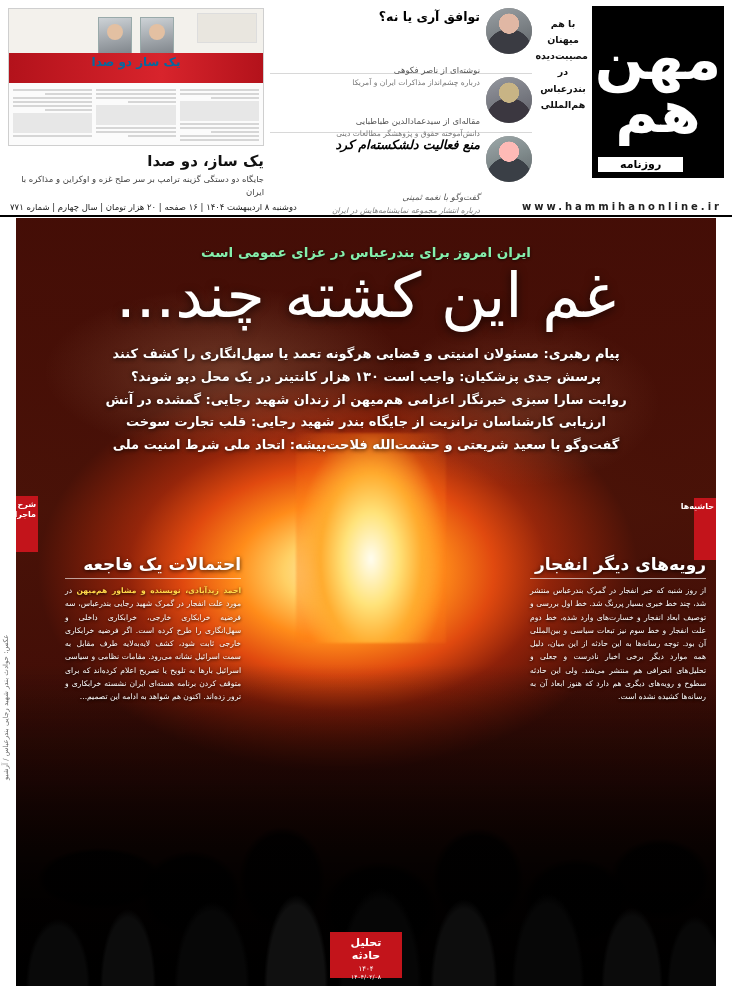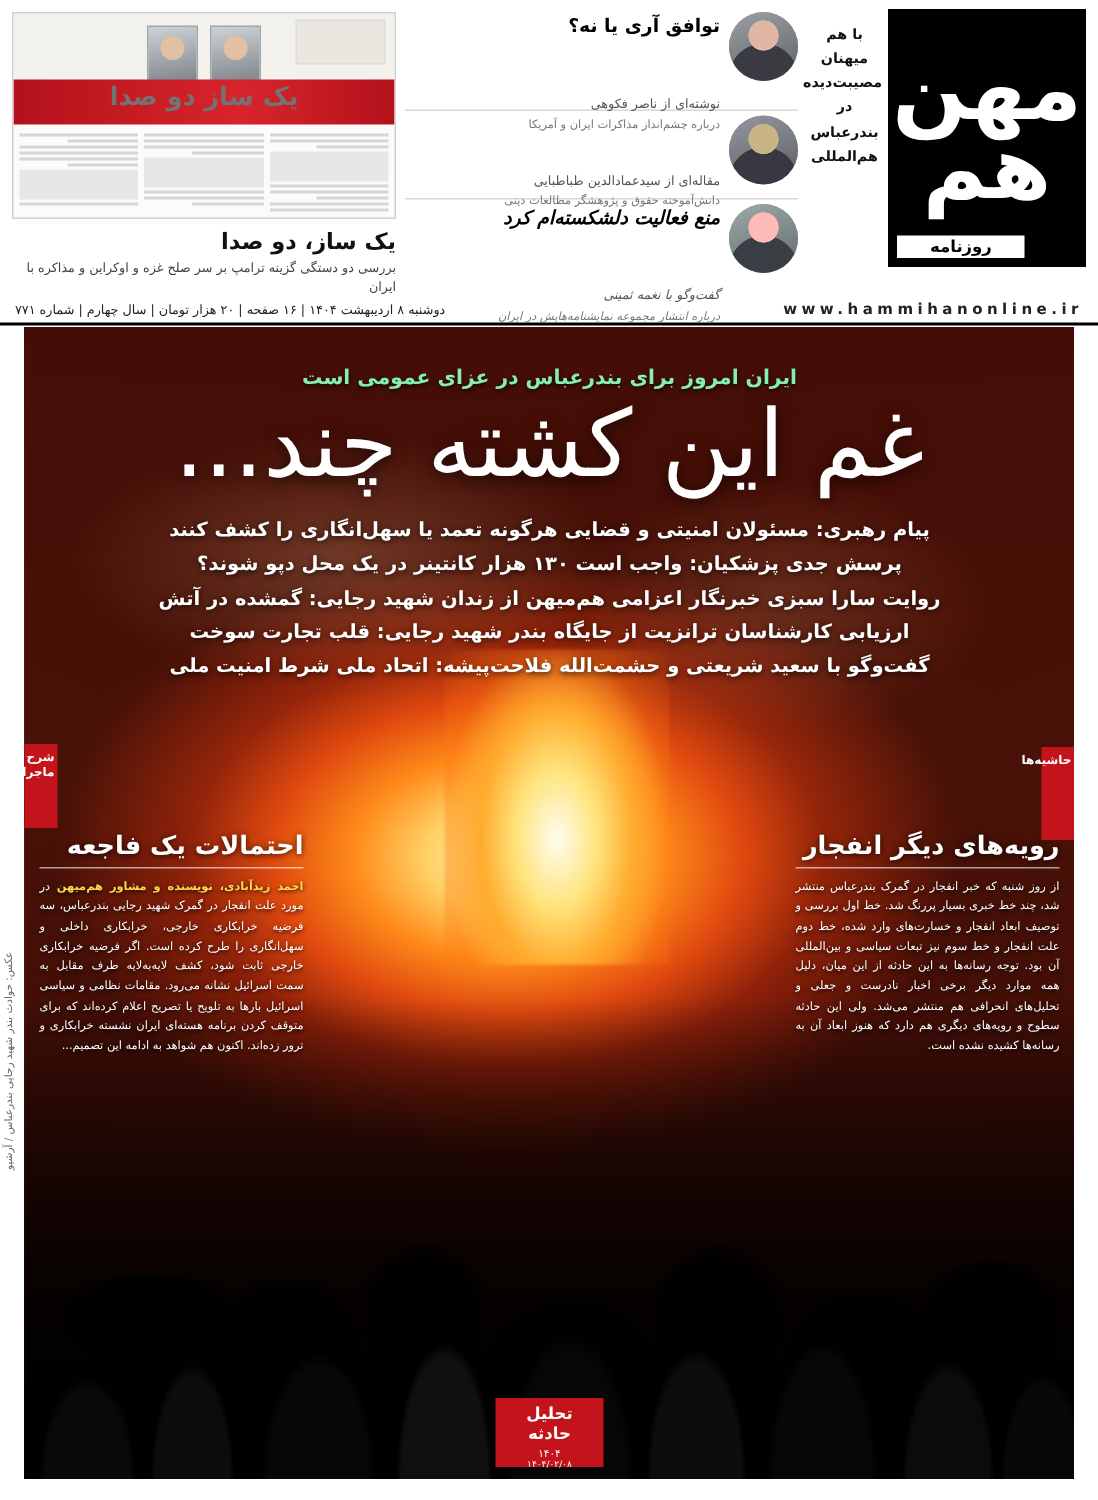--- a/index.html
+++ b/index.html
@@ -141,21 +141,21 @@
     position: absolute; top: 0; right: 0; left: 0; height: 62px;
     background: #f3f1ec;
     border-bottom: 1px solid #ddd;
   }
   .pv-red {
     position: absolute; top: 44px; left: 0; right: 0; height: 30px;
     background: linear-gradient(90deg,#b3121b 0%, #d8242c 60%, #b3121b 100%);
   }
   .pv-red-txt {
     position: absolute; top: 46px; left: 6px; right: 6px;
-    font-size: 17px; font-weight: bold; color: #737373; text-align: center;
+    font-size: 12px; font-weight: bold; color: #0369a1; text-align: center;
     letter-spacing: 1px;
   }
   .pv-faces { position: absolute; top: 8px; left: 50%; transform: translateX(-50%); display: flex; gap: 8px; }
   .pv-face { width: 34px; height: 40px; background: linear-gradient(170deg,#cdd2d6,#7b8187); border: 1px solid #9aa; }
   .pv-face i { display:block; width: 16px; height: 16px; margin: 6px auto 0; border-radius: 50%; background: #e3c0a2; }
   .pv-cols { position: absolute; top: 80px; left: 4px; right: 4px; bottom: 4px; display: flex; gap: 4px; }
   .pv-col { flex: 1; display: flex; flex-direction: column; gap: 2px; }
   .pv-line { height: 2px; background: #d6d6d6; }
   .pv-line.sh { width: 60%; }
   .pv-block { height: 20px; background: #e7e7e7; }
@@ -269,20 +269,21 @@
     line-height: 1.75;
     text-shadow: 0 1px 4px rgba(0,0,0,.75);
   }
 
   
   .side-box {
     position: absolute;
     width: 176px;
     color: #fff;
     text-align: right;
+    margin-left: 39px;
   }
   .side-box.left { left: 10px; top: 336px; }
   .side-box.right { right: 10px; top: 336px; }
   .side-title {
     font-size: 17px;
     font-weight: bold;
     margin-bottom: 4px;
     text-shadow: 0 1px 4px rgba(0,0,0,.8);
   }
   .side-rule { height: 1px; background: rgba(255,255,255,.6); margin-bottom: 5px; }
@@ -439,21 +440,21 @@
             <div class="pv-line"></div>
               <div class="pv-line"></div>
             <div class="pv-line"></div>
               <div class="pv-line sh"></div>
             <div class="pv-block"></div>
             <div class="pv-line"></div>
           </div>
         </div>
       </div>
       <div class="preview-title">یک ساز، دو صدا</div>
-      <div class="preview-sub">بررسی دو دستگی گزینه ترامپ بر سر صلح غزه و اوکراین و مذاکره با ایران</div>
+      <div class="preview-sub">جایگاه دو دستگی گزینه ترامپ بر سر صلح غزه و اوکراین و مذاکره با ایران</div>
     </div>
   </div>
 
   <div class="info-strip">
     <div class="info-url">www.hammihanonline.ir</div>
     <div class="info-date">دوشنبه ۸ اردیبهشت ۱۴۰۴ | ۱۶ صفحه | ۲۰ هزار تومان | سال چهارم | شماره ۷۷۱</div>
   </div>
 
   <div class="cover">
     <div class="photo"></div>

